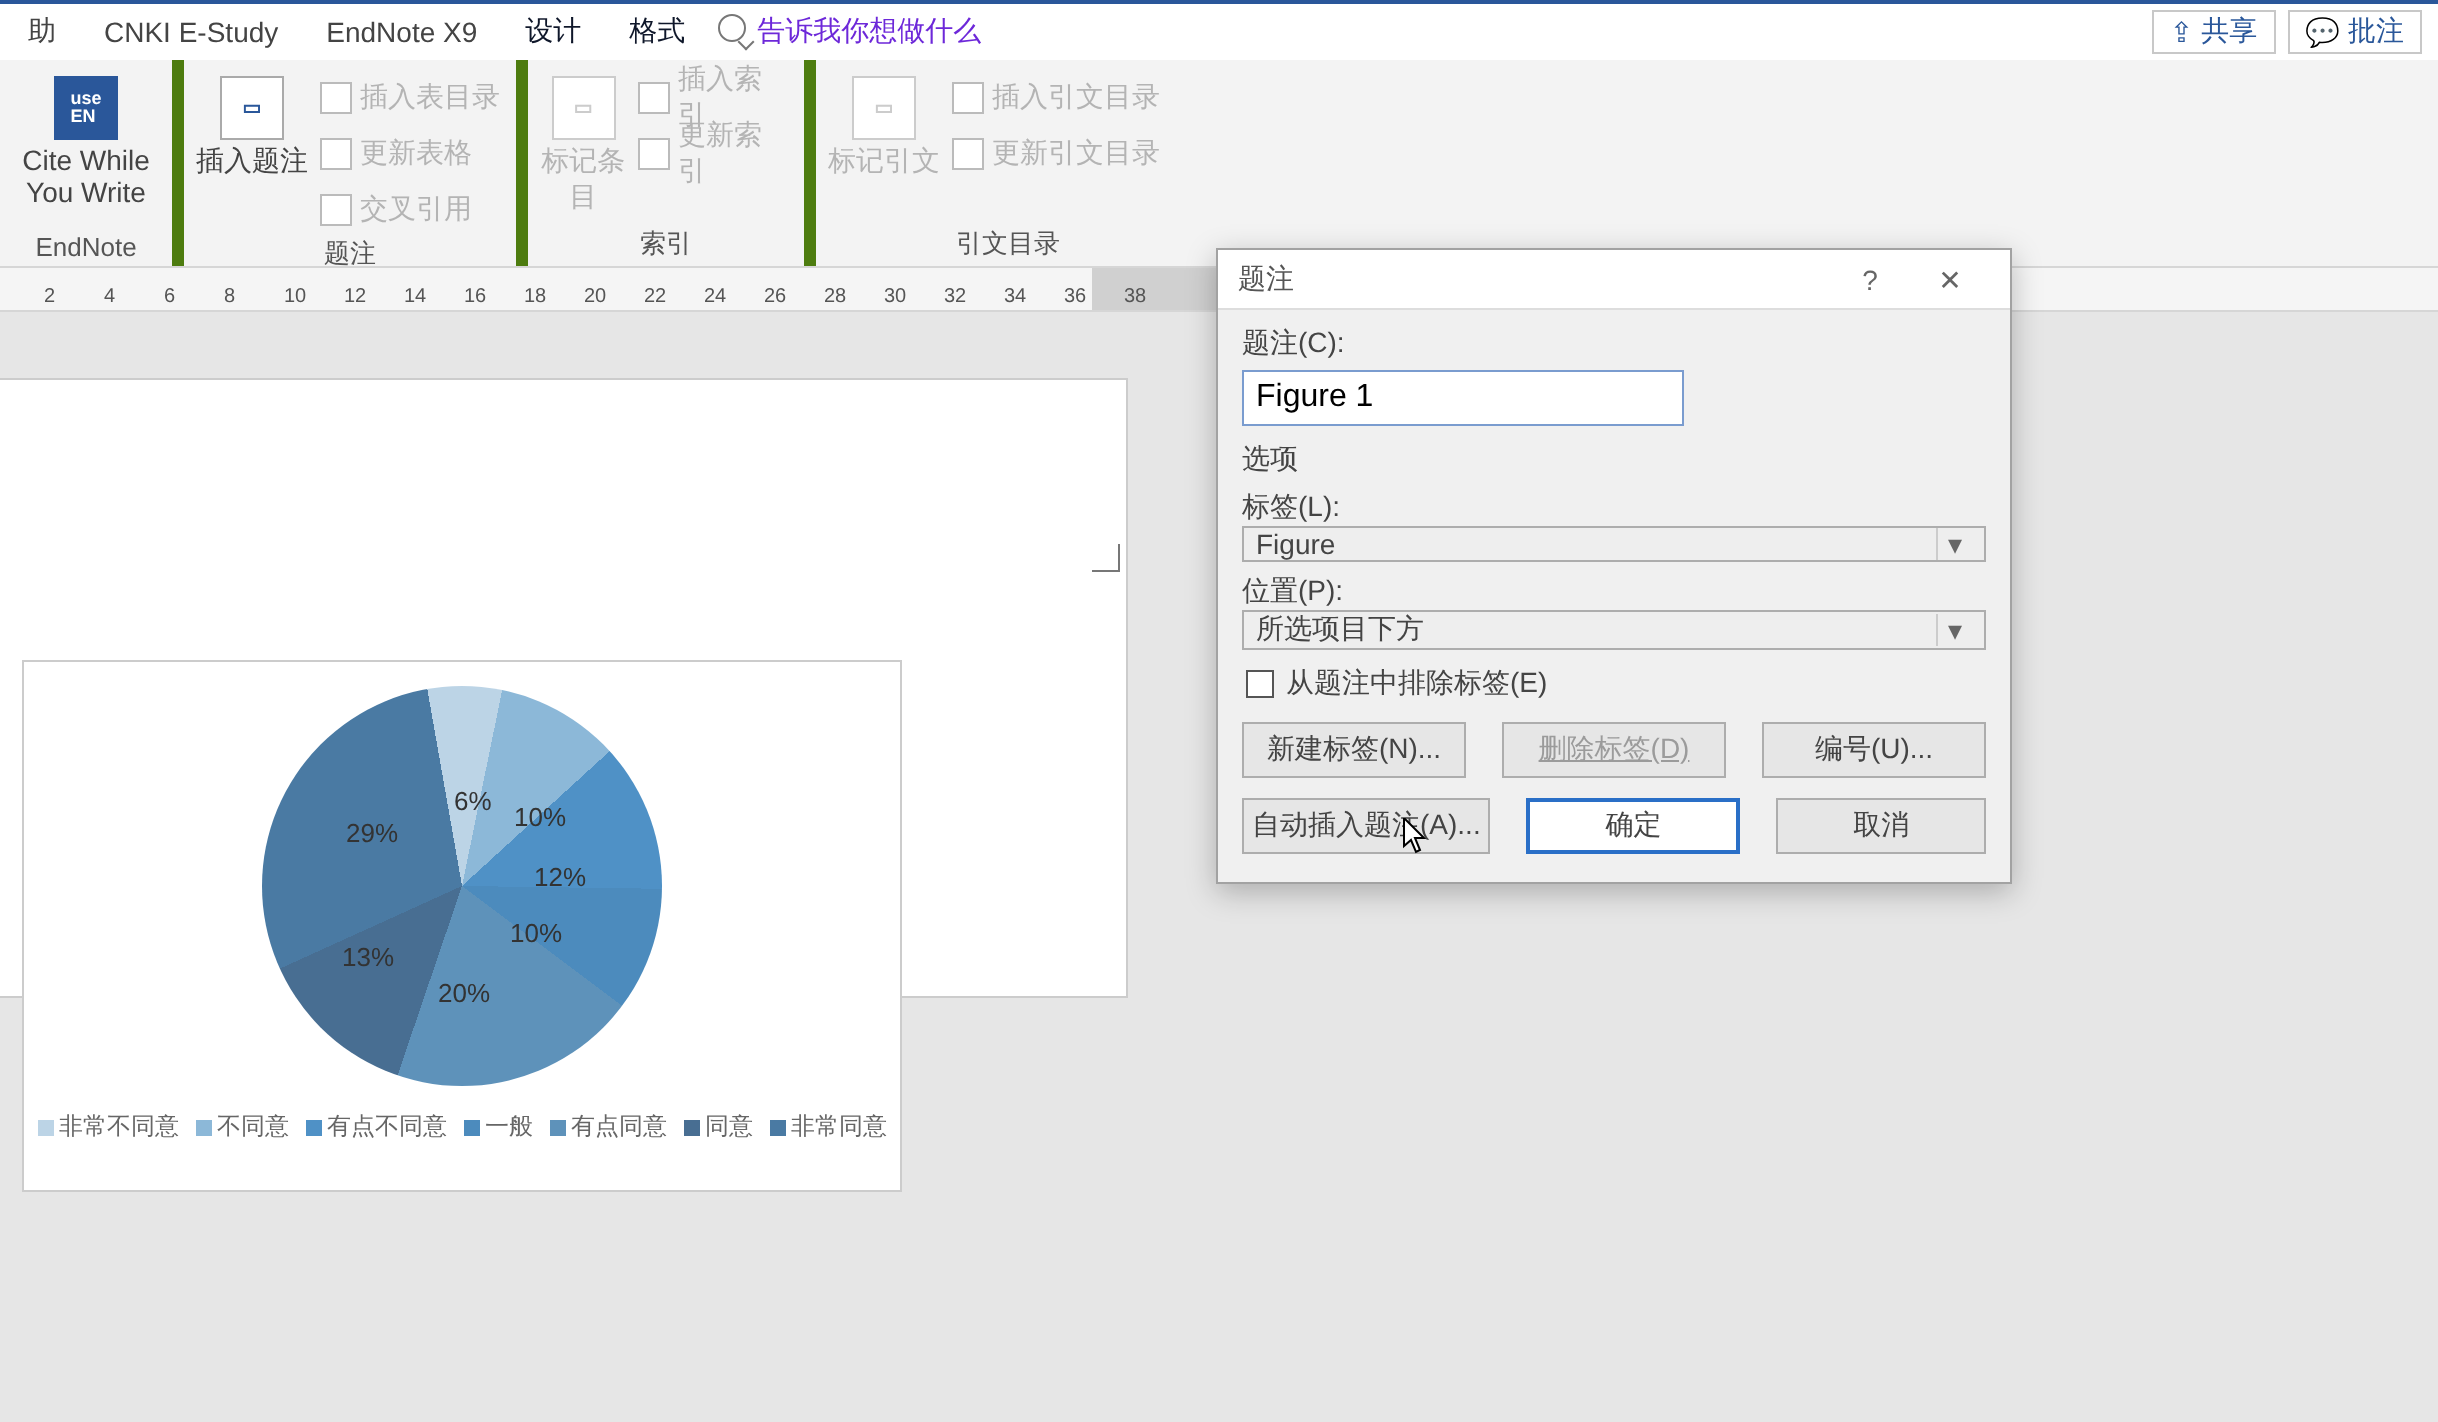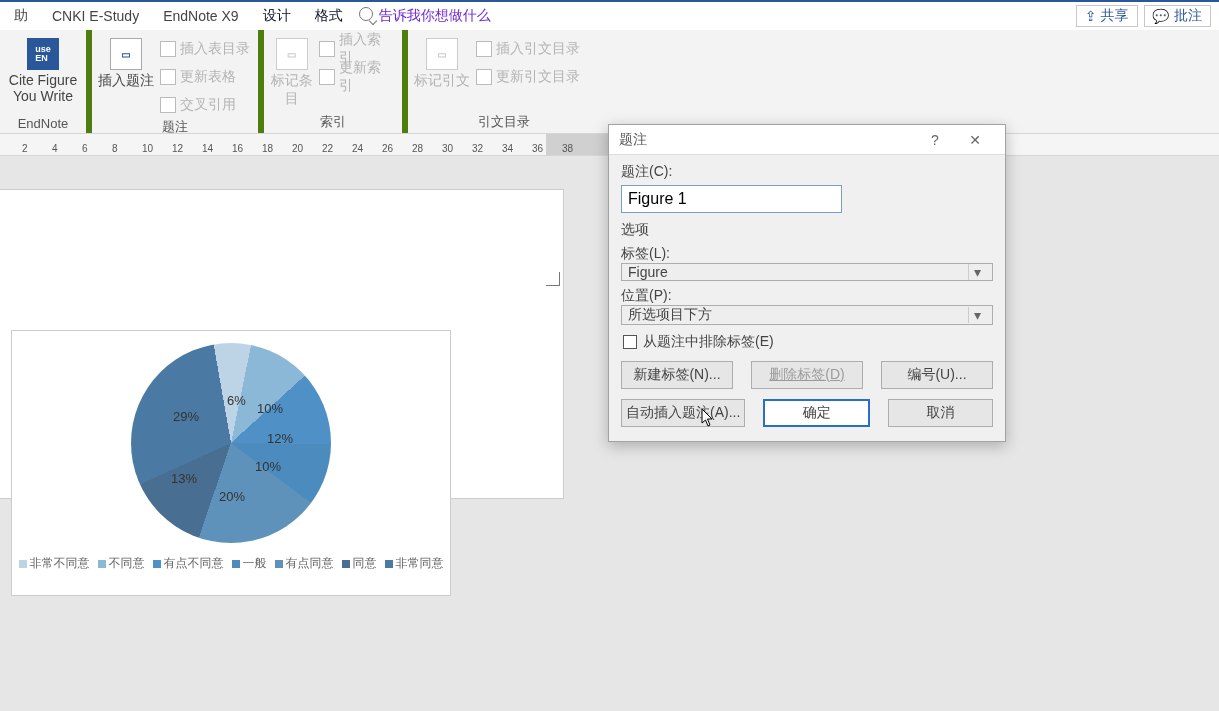--- a/index.html
+++ b/index.html
@@ -87,21 +87,21 @@
   </div>
 </div>
 
 <div class="ribbon">
   <div class="group" style="width:92px;">
     <div class="group-body">
       <div class="big-btn" style="width:88px;">
         <div class="big-icon en">
             <span style="font-size:9px;line-height:9px;">use<br>EN</span>
           </div>
-        <span style="text-align:center;">Cite Figure You Write</span>
+        <span style="text-align:center;">Cite While You Write</span>
       </div>
     </div>
     <div class="group-label">EndNote</div>
   </div>
 
   <div class="group" style="width:172px;">
     <div class="group-body">
       <div class="big-btn" style="width:60px;">
         <div class="big-icon">▭</div>
         <span>插入题注</span>

